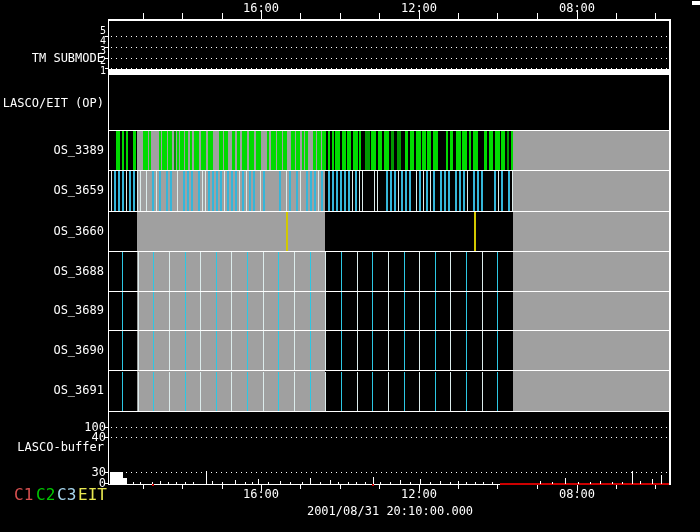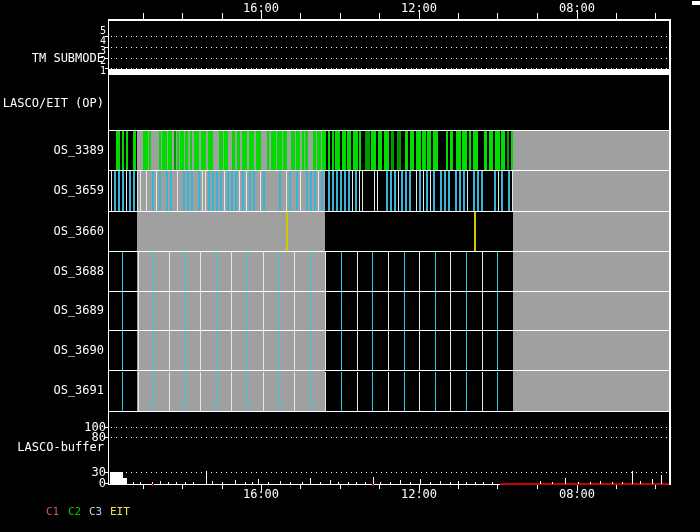--- a/index.html
+++ b/index.html
@@ -4,21 +4,21 @@
 <style>
   html,body{margin:0;padding:0;background:#000;}
   #screen{position:relative;width:700px;height:532px;background:#000;overflow:hidden;
           font-family:"DejaVu Sans Mono","Liberation Mono",monospace;color:#fff;}
   .abs{position:absolute;}
   .lbl{position:absolute;font-size:12px;line-height:13px;white-space:pre;color:#fff;}
   .rowlbl{left:2px;width:102px;text-align:right;}
   .tmtick{left:94px;width:12px;text-align:right;font-size:10px;line-height:10px;}
   .buftick{left:80px;width:26px;text-align:right;}
   .timelbl{transform:translateX(-50%);}
-  .legend{font-size:11px;line-height:12px;top:506px;margin-left:32px;}
+  .legend{font-size:16px;line-height:12px;top:489px;}
 </style>
 </head>
 <body>
 
 <div id="screen">
 
   <span class="lbl timelbl" style="left:261px;top:2px;">16:00</span>
   <span class="lbl timelbl" style="left:419px;top:2px;">12:00</span>
   <span class="lbl timelbl" style="left:577px;top:2px;">08:00</span>
 
@@ -33,28 +33,29 @@
   <span class="lbl rowlbl" style="top:384px;">OS_3691</span>
   <span class="lbl rowlbl" style="top:441px;">LASCO-buffer</span>
 
   <span class="lbl tmtick" style="top:26px;">5</span>
   <span class="lbl tmtick" style="top:36px;">4</span>
   <span class="lbl tmtick" style="top:46px;">3</span>
   <span class="lbl tmtick" style="top:56px;">2</span>
   <span class="lbl tmtick" style="top:66px;">1</span>
 
   <span class="lbl buftick" style="top:421px;">100</span>
-  <span class="lbl buftick" style="top:431px;">80</span>
+  <span class="lbl buftick" style="top:431px;">40</span>
   <span class="lbl buftick" style="top:466px;">30</span>
   <span class="lbl buftick" style="top:477px;">0</span>
 
   <span class="lbl timelbl" style="left:261px;top:488px;">16:00</span>
   <span class="lbl timelbl" style="left:419px;top:488px;">12:00</span>
   <span class="lbl timelbl" style="left:577px;top:488px;">08:00</span>
 
+  <span class="lbl timelbl" style="left:390px;top:505px;">2001/08/31 20:10:00.000</span>
   <span class="lbl legend" style="left: 14px; color: rgb(216, 80, 80);">C1</span>
   <span class="lbl legend" style="left: 36px; color: rgb(0, 200, 0);">C2</span>
   <span class="lbl legend" style="left: 57px; color: rgb(168, 216, 240);">C3</span>
   <span class="lbl legend" style="left: 78px; color: rgb(232, 232, 80);">EIT</span>
 
   <div class="abs" style="left:692px;top:1px;width:8px;height:4px;background:#fff;"></div>
 <div style="position: absolute; left: 137px; top: 130px; width: 188px; height: 281px; background: rgb(160, 160, 160);"></div>
     <div style="position: absolute; left: 513px; top: 130px; width: 156px; height: 281px; background: rgb(160, 160, 160);"></div>
     <div style="position: absolute; left: 116px; top: 131px; width: 4px; height: 39px; background: rgb(0, 219, 0);"></div>
     <div style="position: absolute; left: 122px; top: 131px; width: 2px; height: 39px; background: rgb(0, 219, 0);"></div>

